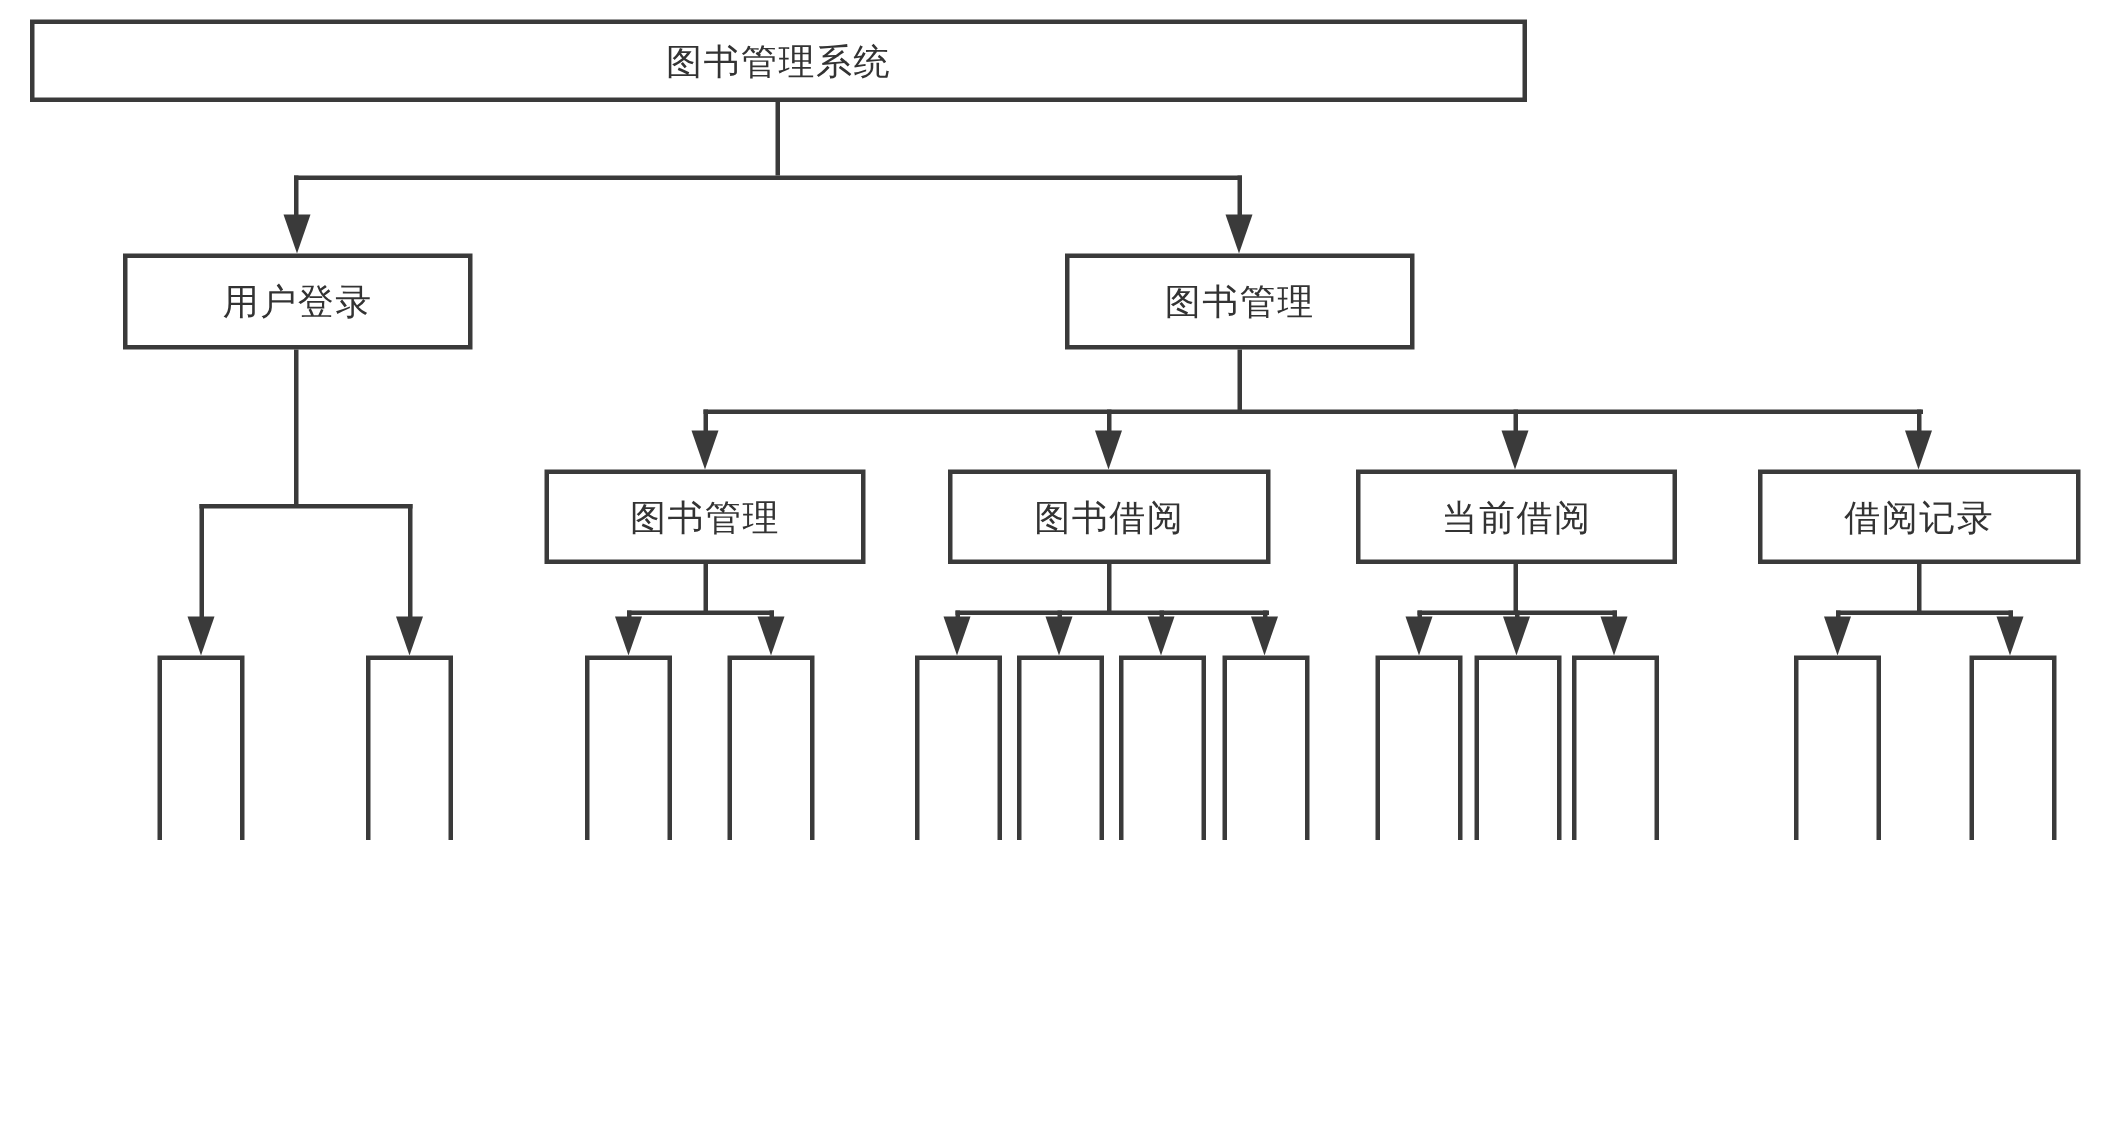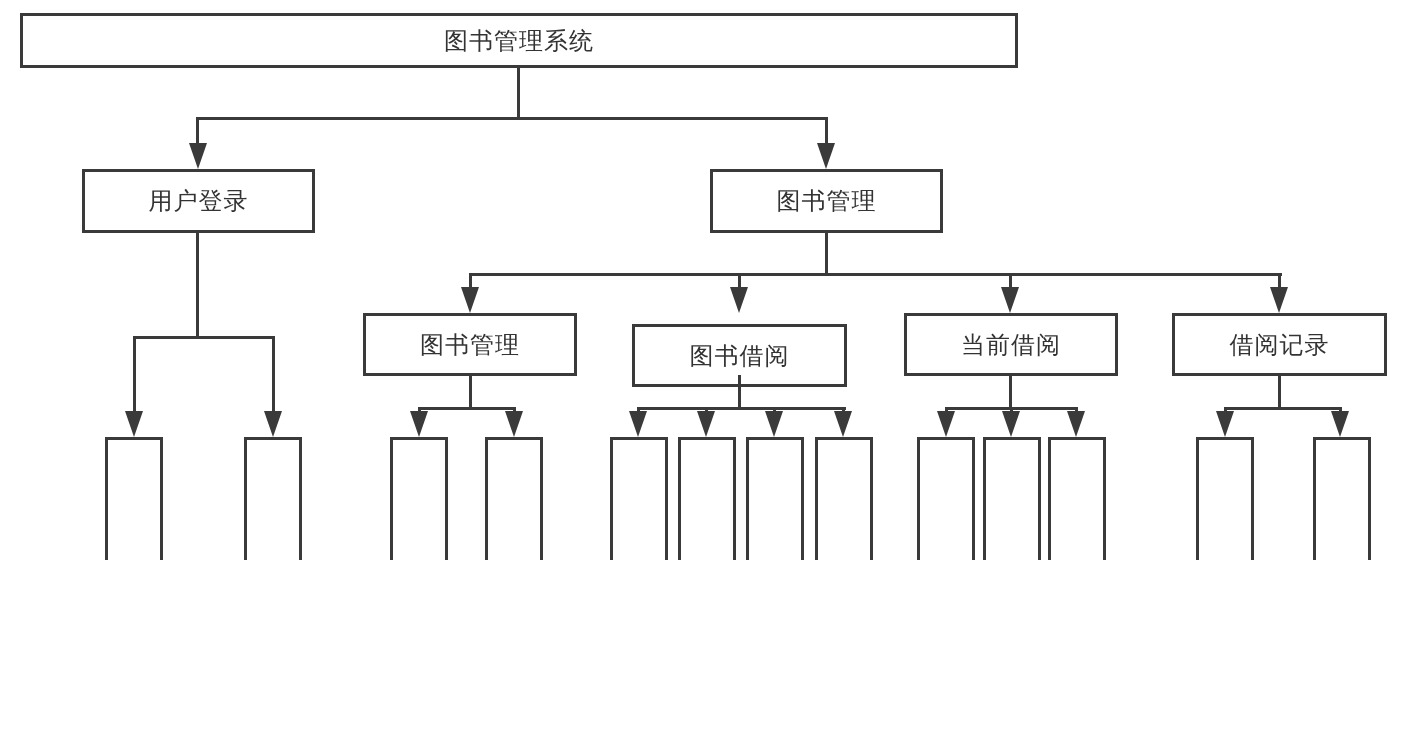--- a/index.html
+++ b/index.html
@@ -85,21 +85,21 @@
   <div class="vl" style="left:738px;top:273px;height:15px"></div>
   <div class="arr" style="left:730px;top:287px"></div>
   <div class="vl" style="left:1009px;top:273px;height:15px"></div>
   <div class="arr" style="left:1001px;top:287px"></div>
   <div class="vl" style="left:1278px;top:273px;height:15px"></div>
   <div class="arr" style="left:1270px;top:287px"></div>
 
   <div class="box h" style="left:363px;top:313px;width:214px;height:63px">
     <span>图书管理</span>
   </div>
-  <div class="box h" style="left:632px;top:324px;width:215px;height:63px">
+  <div class="box h" style="left:632px;top:313px;width:215px;height:63px">
     <span>图书借阅</span>
   </div>
   <div class="box h" style="left:904px;top:313px;width:214px;height:63px">
     <span>当前借阅</span>
   </div>
   <div class="box h" style="left:1172px;top:313px;width:215px;height:63px">
     <span>借阅记录</span>
   </div>
 
   <div class="vl" style="left:469px;top:375px;height:33px"></div>

